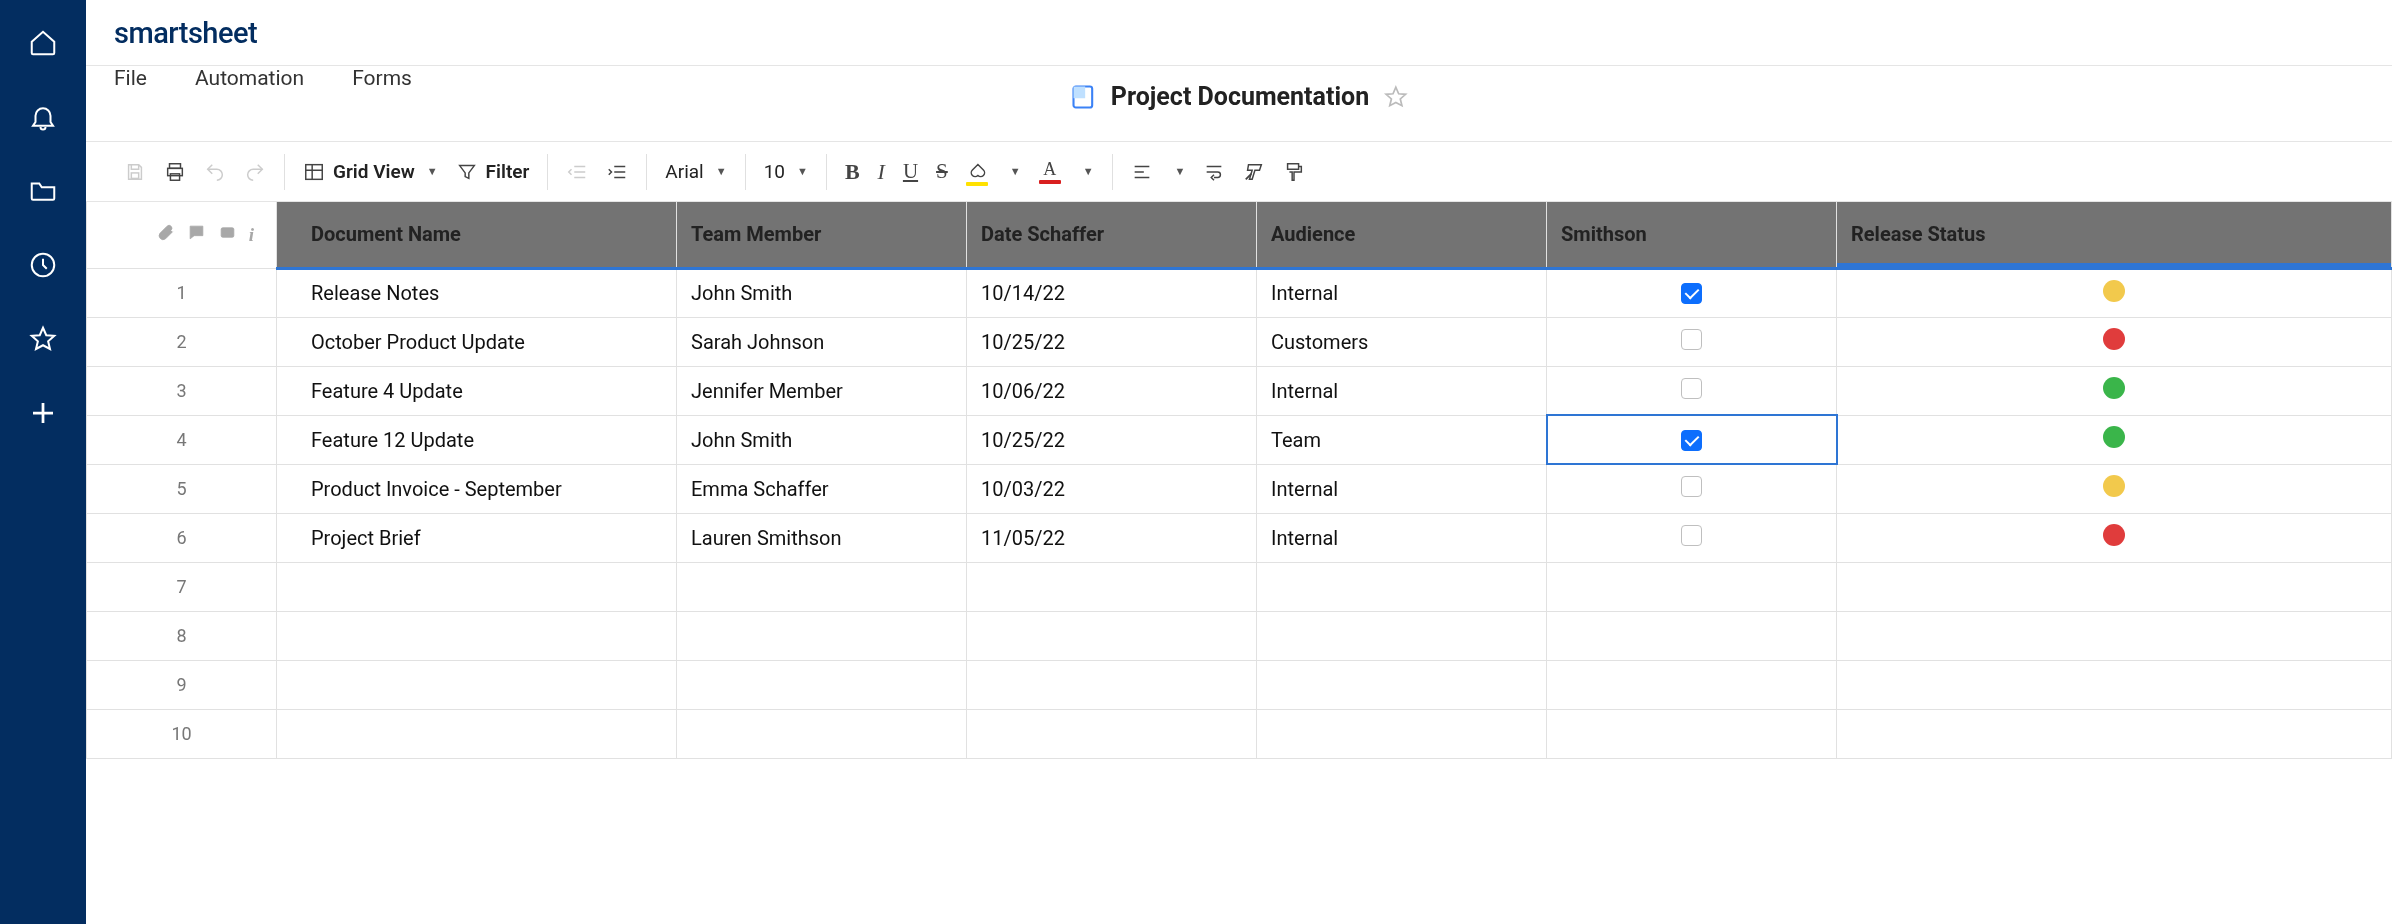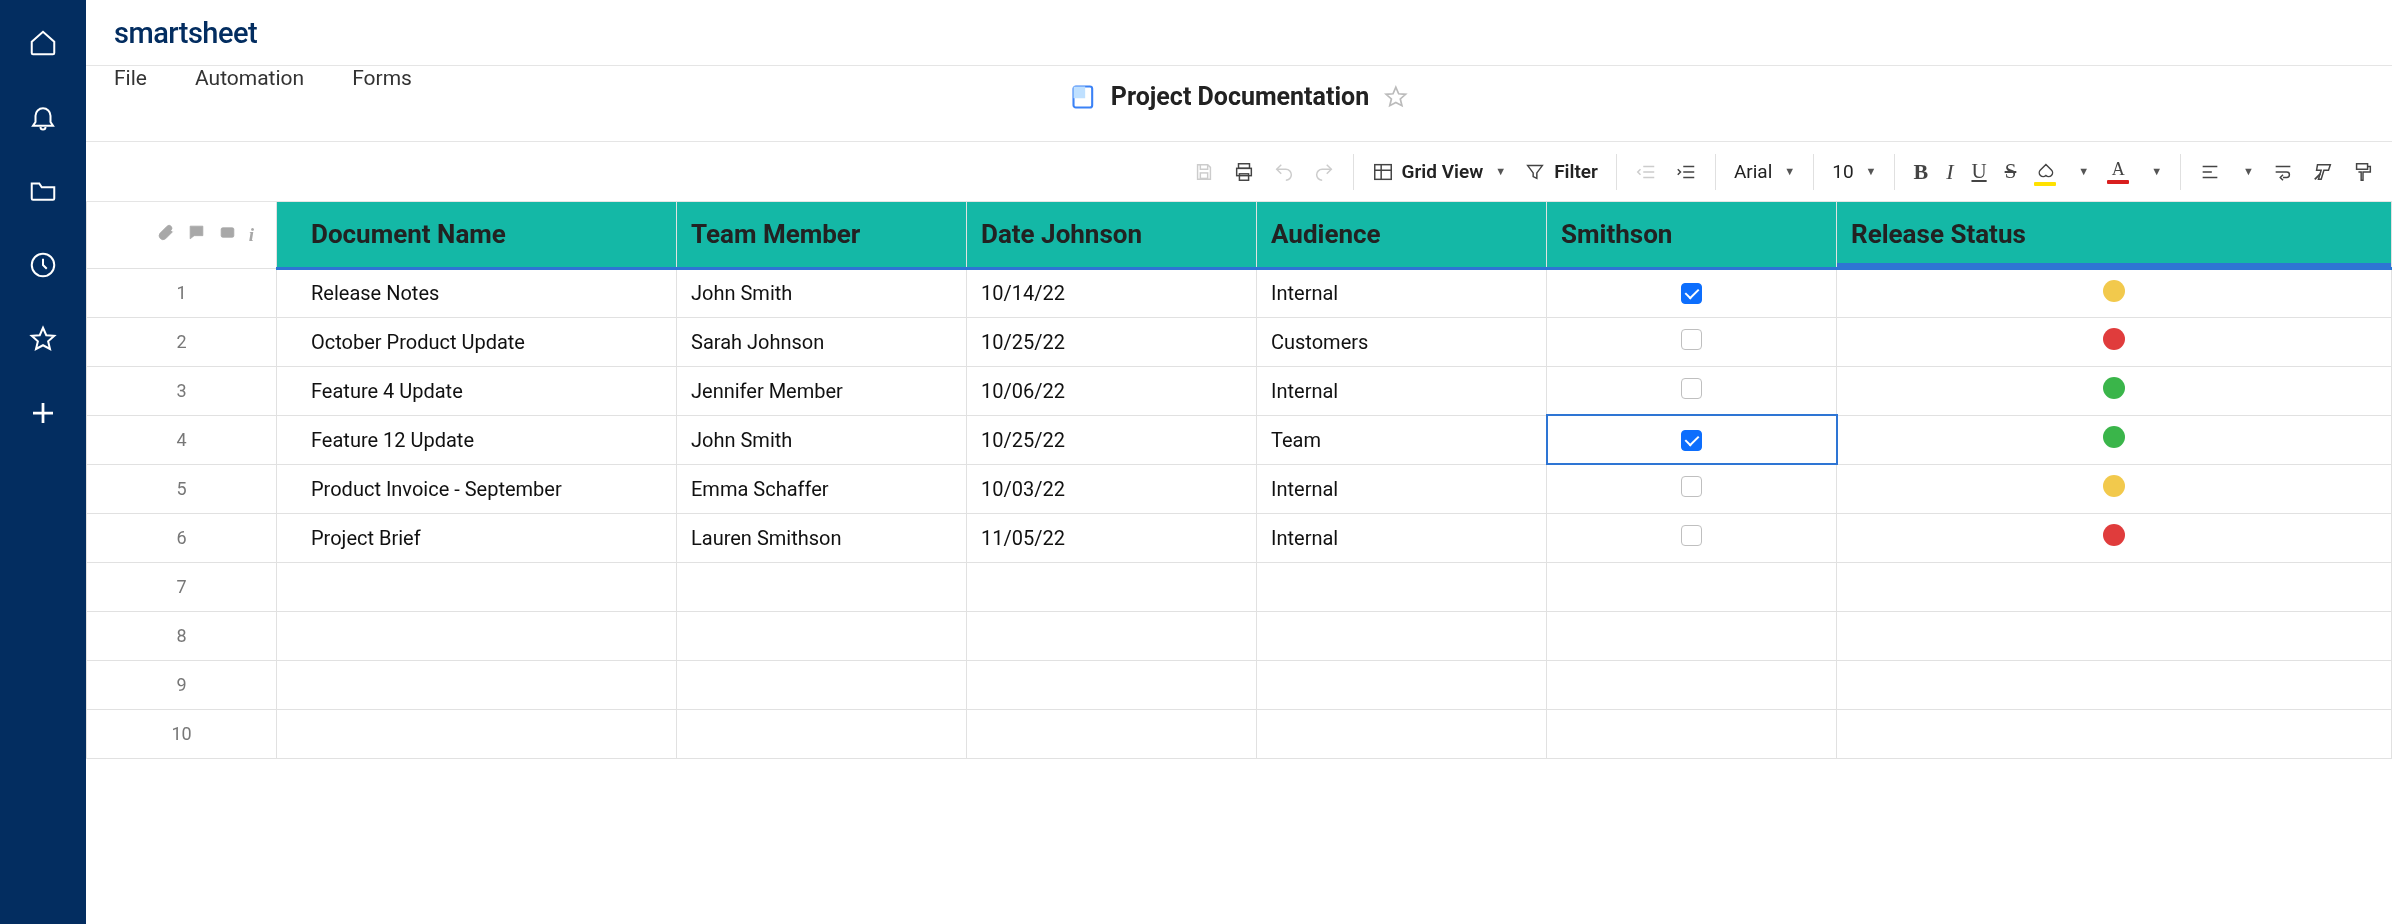--- a/index.html
+++ b/index.html
@@ -58,21 +58,20 @@
   .star-icon { width: 26px; height: 26px; color: #bbb; cursor: pointer; }
 
   
   .toolbar {
     height: 60px;
     display: flex;
     align-items: center;
     padding-left: 20px;
     border-bottom: 1px solid #e5e5e5;
     gap: 0;
-    justify-content: flex-end;
   }
   .tb-group { display: flex; align-items: center; gap: 18px; padding: 0 18px; height: 36px; }
   .tb-sep { width: 1px; height: 36px; background: #e0e0e0; }
   .tb-btn { display: flex; align-items: center; gap: 8px; color: #444; cursor: pointer; }
   .tb-btn.disabled { color: #ccc; cursor: default; }
   .tb-btn svg { width: 22px; height: 22px; stroke: currentColor; fill: none; stroke-width: 1.6; }
   .tb-label { font-size: 19px; font-weight: 600; color: #222; }
   .tb-caret { font-size: 11px; color: #555; margin-left: 4px; }
   .tb-font { font-size: 19px; color: #222; }
   .tb-fontsize { font-size: 19px; color: #222; }
@@ -93,23 +92,23 @@
     border: 1px solid #e1e1e1;
     padding: 0 14px;
     height: 49px;
     text-align: left;
     font-size: 20px;
     color: #111;
     background: #fff;
   }
   .grid thead th {
     height: 66px;
-    background: #14b8a6;
+    background: #737373;
     font-weight: 700;
-    font-size: 26px;
+    font-size: 20px;
     color: #222;
     border-top: none;
   }
   .grid .rownum-col { width: 190px; }
   .grid .rownum {
     width: 190px;
     text-align: center;
     font-size: 18px;
     color: #777;
     background: #fff;
@@ -383,21 +382,21 @@
                     <path d="M4 4h16v12H9l-5 4z"></path>
                   </svg></span>
               <span><svg viewBox="0 0 24 24">
                     <rect x="4" y="6" width="16" height="12" rx="2"></rect>
                   </svg></span>
               <span class="info-i">i</span>
             </div>
           </th>
           <th class="col-doc">Document Name</th>
           <th>Team Member</th>
-          <th>Date Johnson</th>
+          <th>Date Schaffer</th>
           <th>Audience</th>
           <th>Smithson</th>
           <th class="selected-col-underline">Release Status</th>
         </tr>
       </thead>
       <tbody id="grid-body">
           <tr class="firstrow-top">
             <td class="rownum">1</td>
             <td class="col-doc">Release Notes</td>
             <td>John Smith</td>

